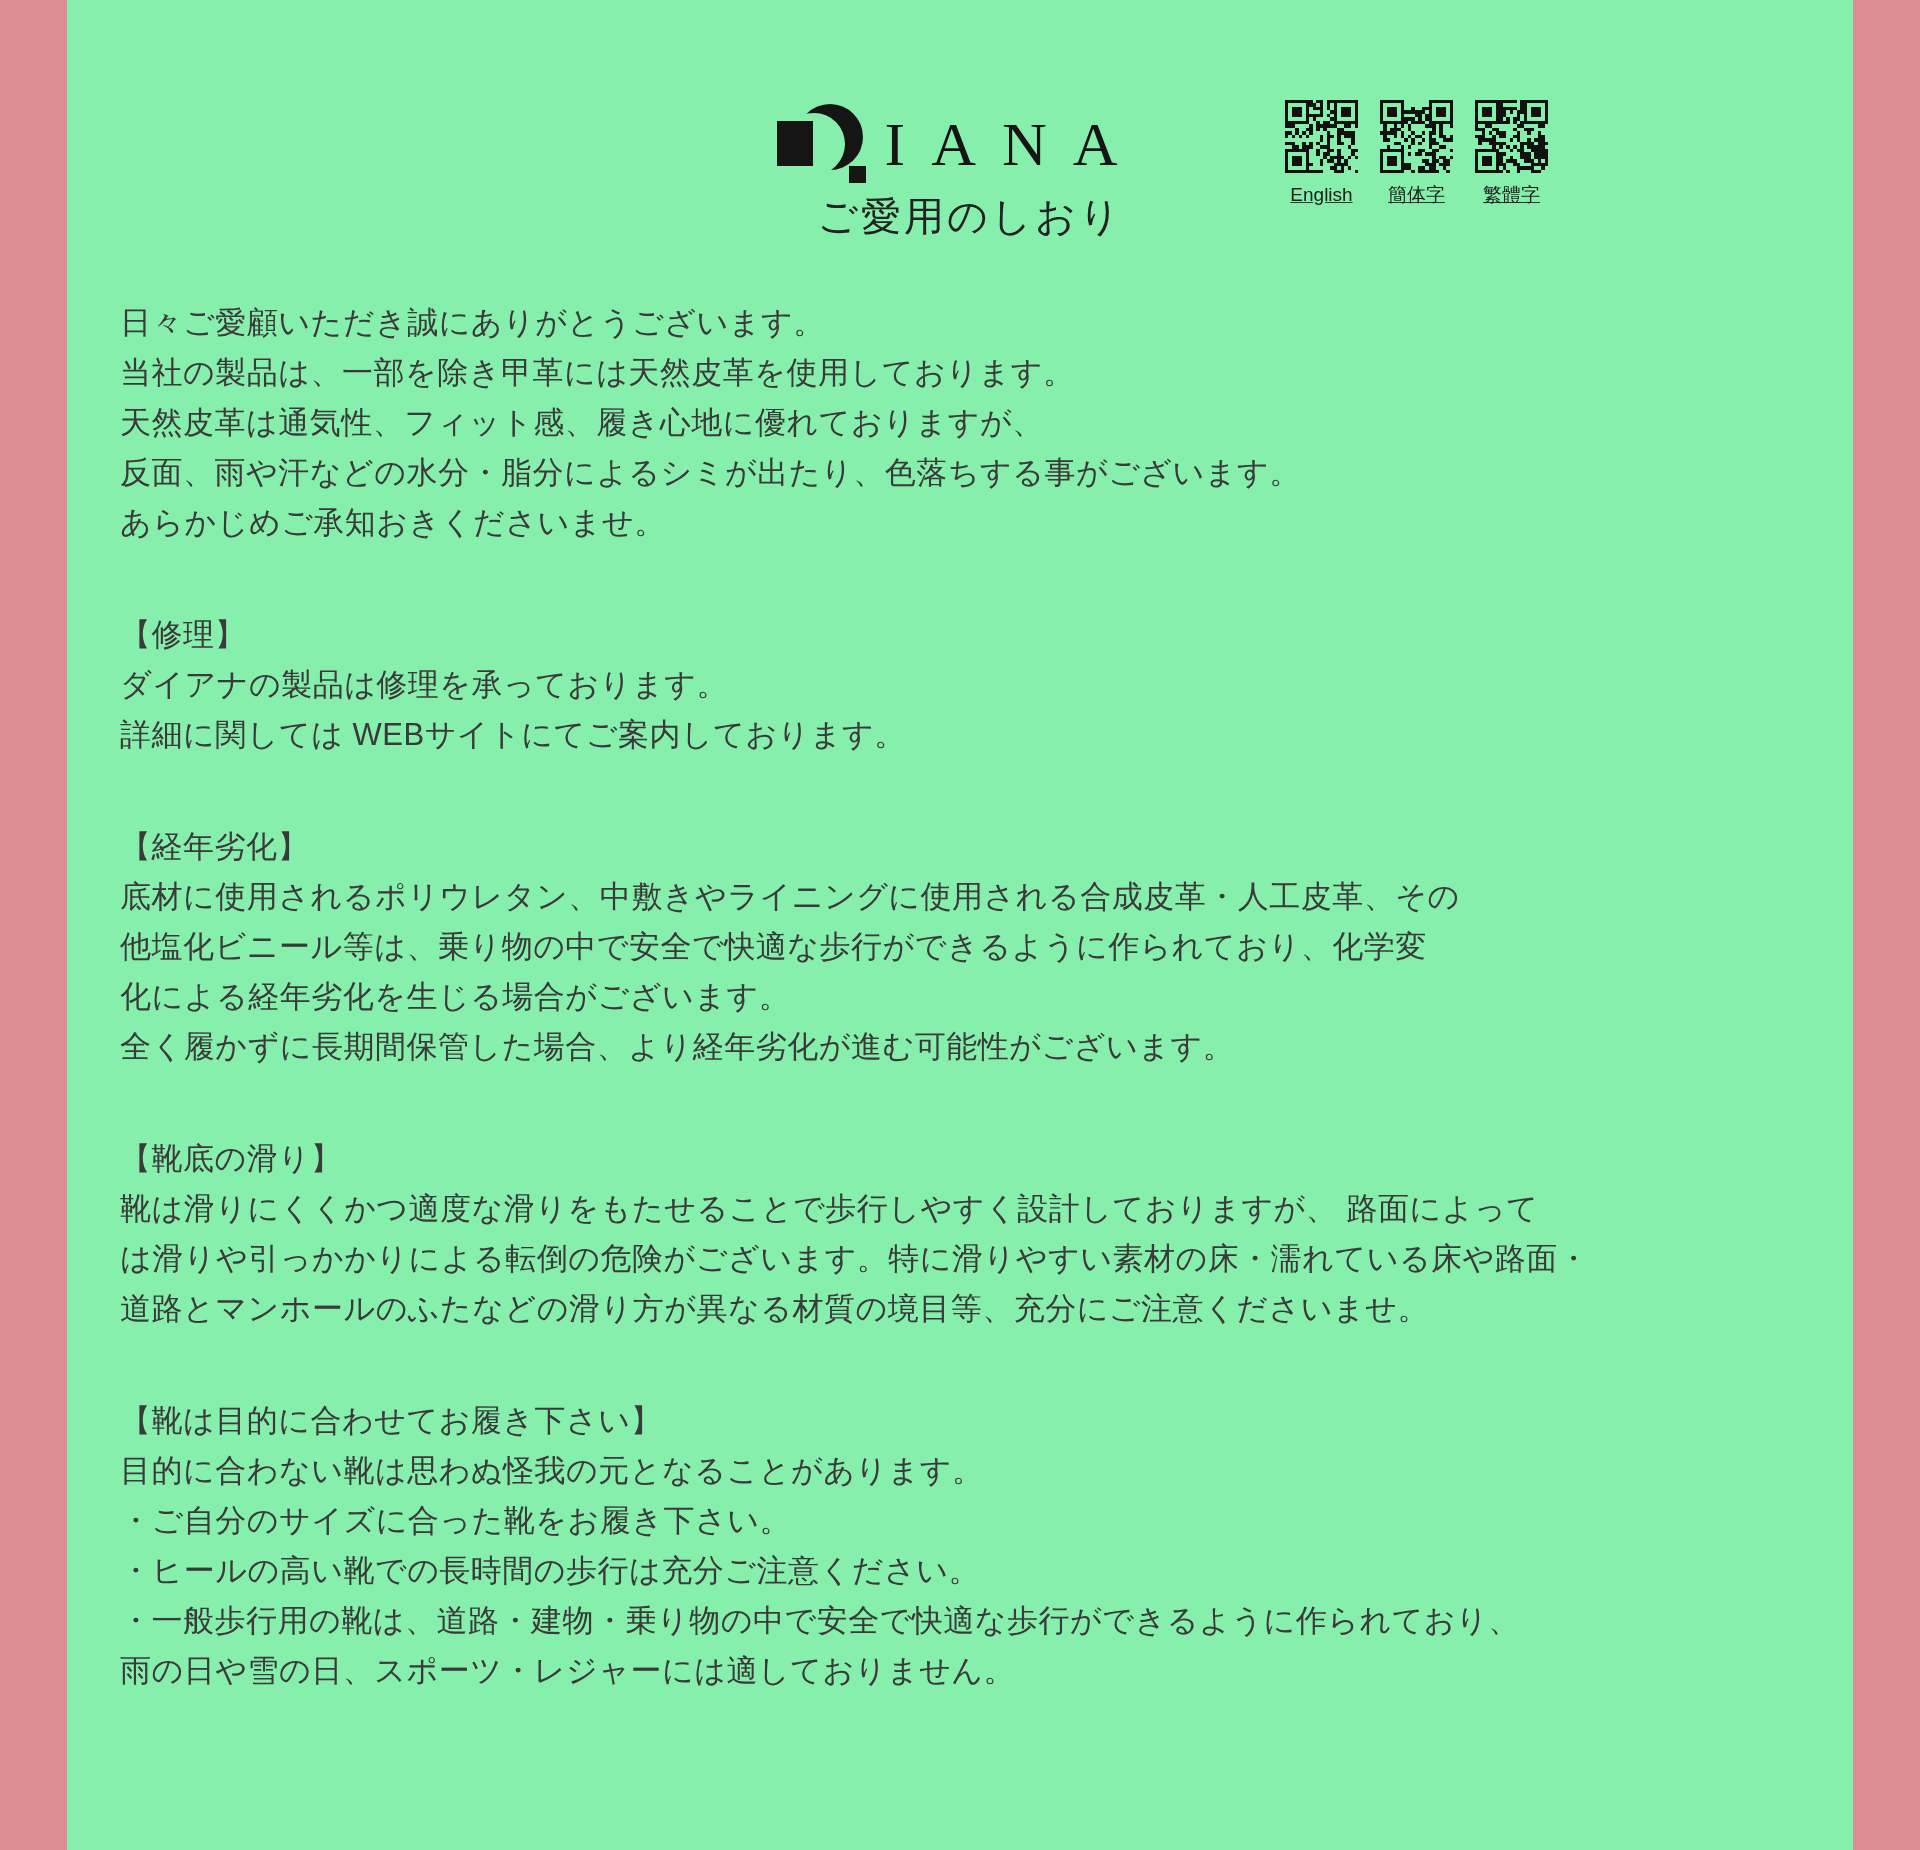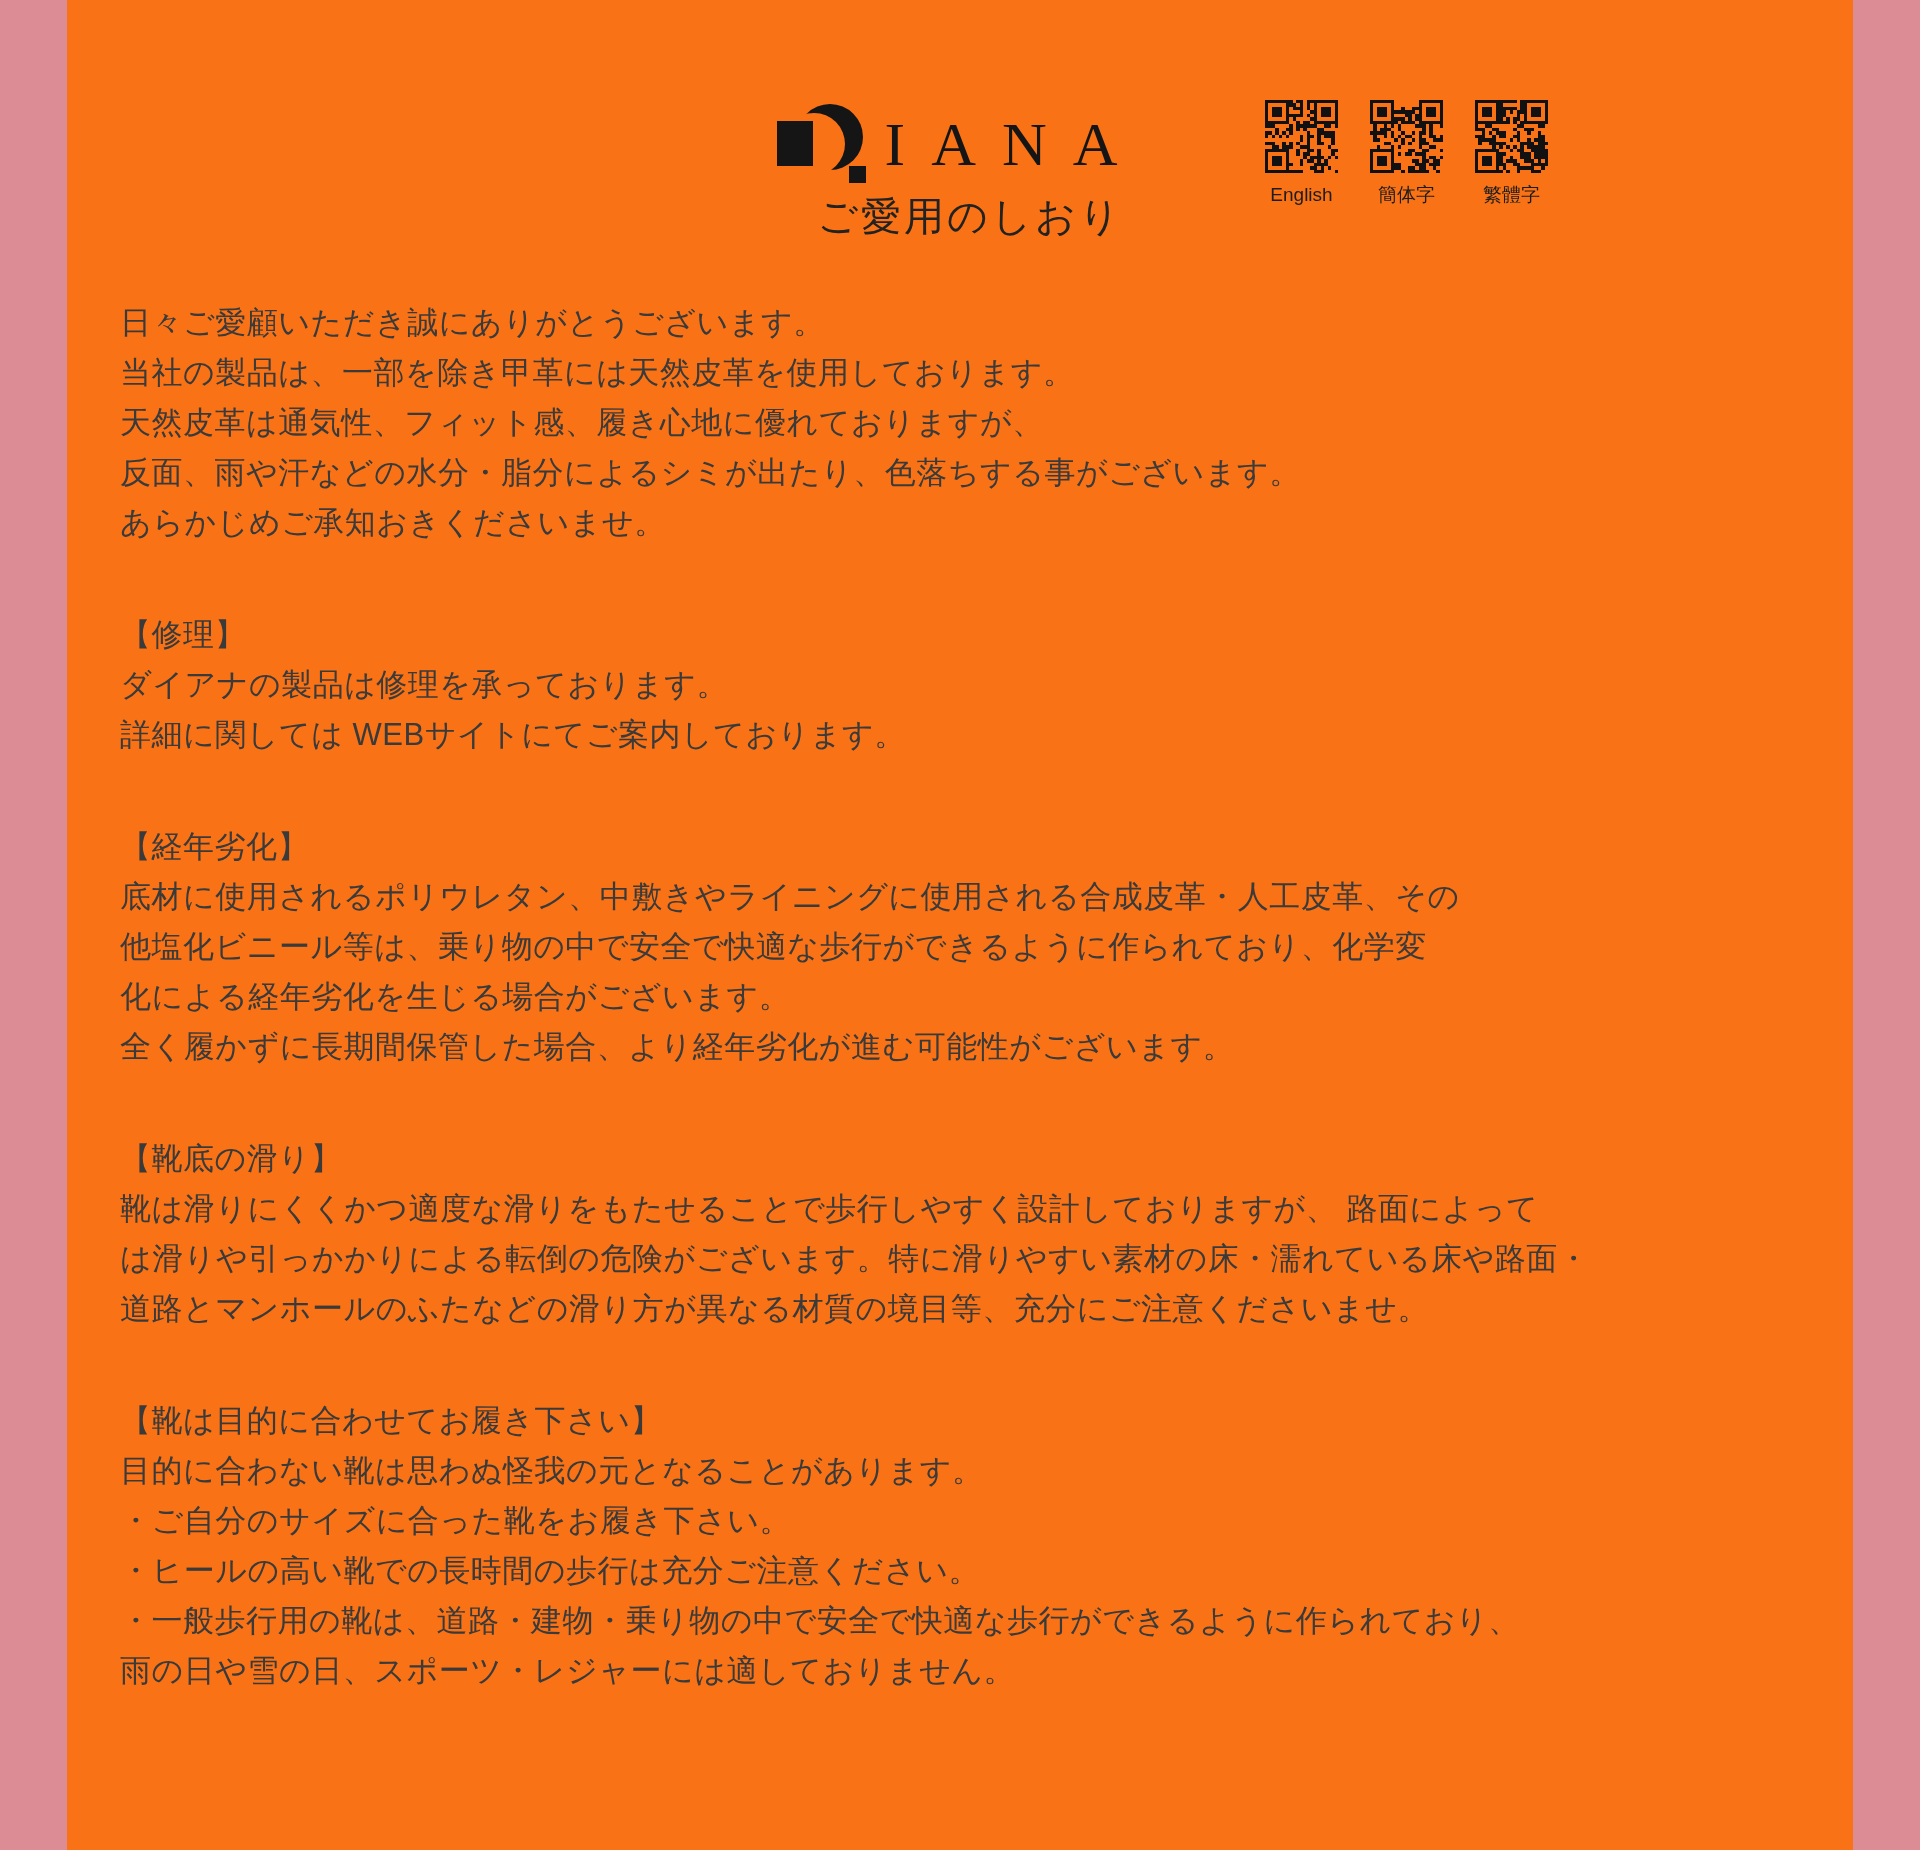--- a/index.html
+++ b/index.html
@@ -1,19 +1,19 @@
 <!DOCTYPE html>
 <html lang="ja"><head>
 <meta charset="utf-8">
 <style>
   html,body { margin:0; padding:0; background:#ffffff; }
   .page {
     position:relative;
     width:1920px; height:1850px;
-    background:#f97316;
+    background:#86efac;
     overflow:hidden;
     font-family:"Liberation Sans","DejaVu Sans",sans-serif;
     color:#333333;
   }
   .band { position:absolute; top:0; bottom:0; width:67px; background:#DB8C94; }
   .band-left { left:0; }
   .band-right { right:0; }
 
   
   .logo-row {
@@ -34,21 +34,21 @@
     text-align:center;
     font-size:40px; line-height:52px;
     letter-spacing:3px;
     color:#222222;
     margin-left:20px;
   }
 
   
   .qr-group {
     position:absolute; top:100px; right:372px;
-    display:flex; gap:32px;
+    display:flex; gap:22px;text-decoration:underline;
   }
   .qr-item { width:73px; display:flex; flex-direction:column; align-items:center; }
   .qr-svg { width:73px; height:73px; display:block; }
   .qr-label {
     margin-top:11px;
     font-size:19px; line-height:22px;
     color:#1c1c1c;
     white-space:nowrap;
   }
 

